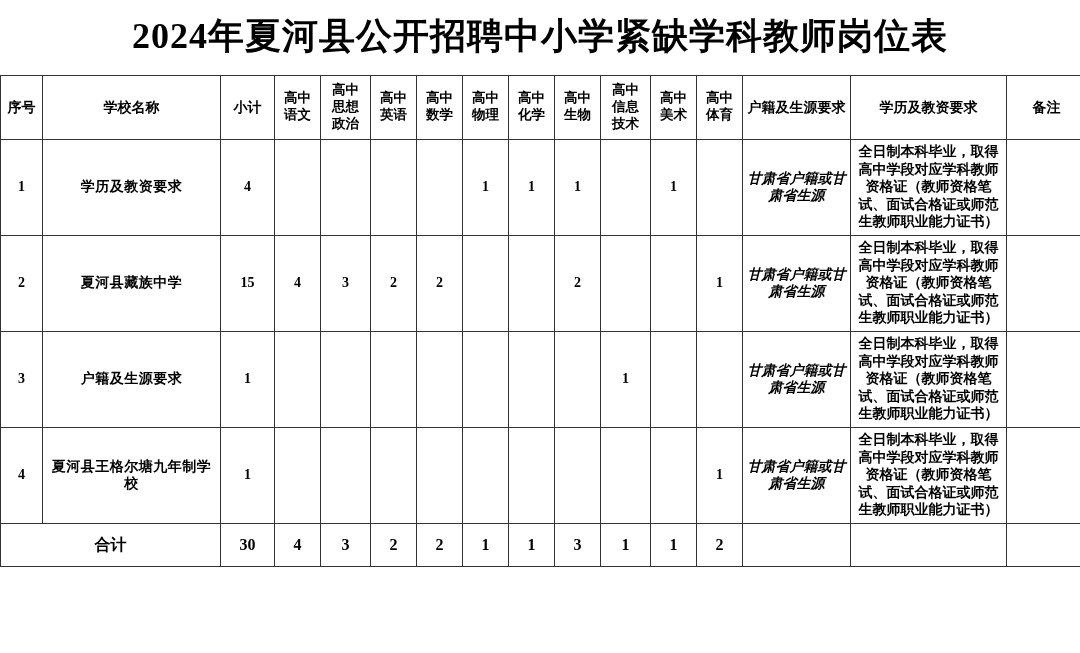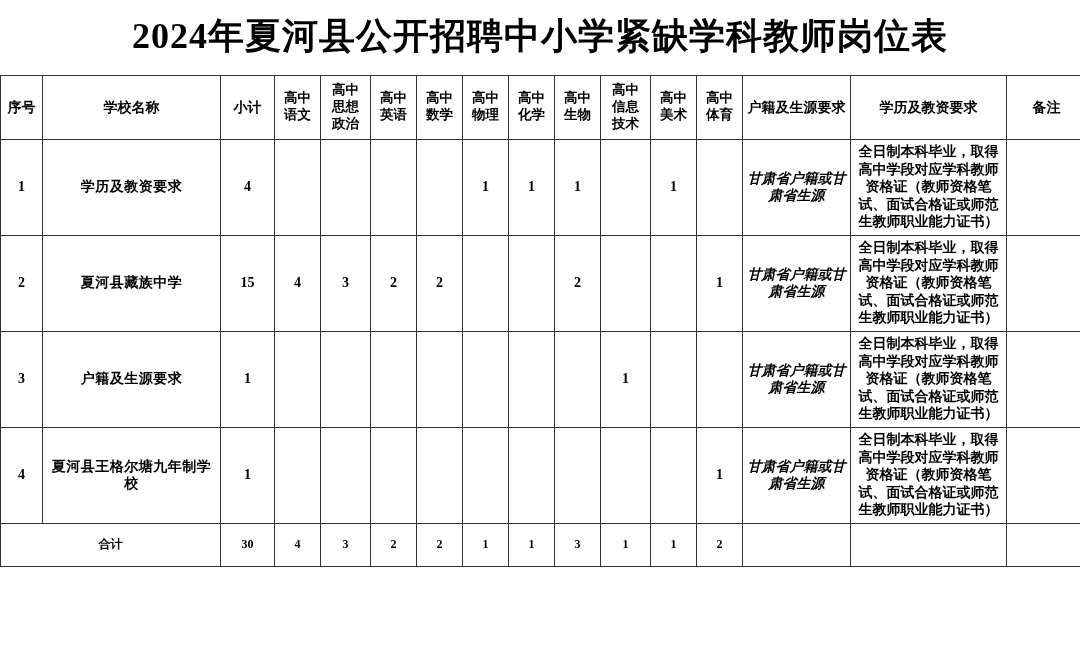--- a/index.html
+++ b/index.html
@@ -91,21 +91,21 @@
     padding: 4px 6px;
     margin-left: 44px;
   }
   td.seq-cell {
     font-size: 15px;
     font-weight: bold;
   }
   tr.body-row { height: 96px; }
   tr.total-row td {
     height: 38px;
-    font-size: 12px;
+    font-size: 16px;
     font-weight: bold;
   }
   .hdr-small { font-size: 13.5px; }
 </style>
 </head>
 <body>
 
 <div class="page">
 
   <div class="doc-title">2024年夏河县公开招聘中小学紧缺学科教师岗位表</div>

